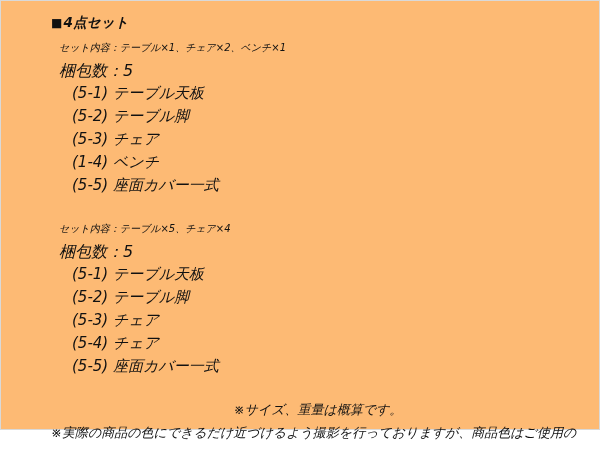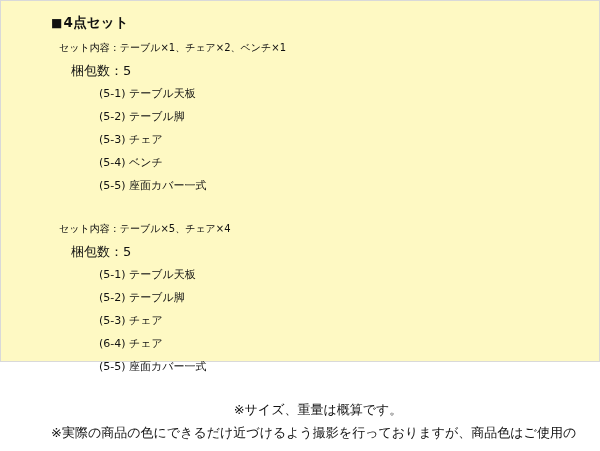--- a/index.html
+++ b/index.html
@@ -10,24 +10,25 @@
     width: 600px;
     height: 451px;
     background: #ffffff;
     font-family: "DejaVu Sans", "Liberation Sans", sans-serif;
     color: #1a1a1a;
     overflow: hidden;
   }
   .page {
     position: relative;
     width: 600px;
-    height: 362px;
+    height: 430px;
     box-sizing: border-box;
     border: 1px solid #d9d9d9;
-    background: #fef9c3;
+    background: #fdba74;
+    font-style: italic;
   }
   .content {
     position: absolute;
     left: 50px;
     top: 8px;
     right: 14px;
   }
   .section {
     margin-bottom: 4px;
   }
@@ -44,37 +45,37 @@
     margin-right: 1px;
   }
   .sec-line {
     font-size: 10px;
     line-height: 23px;
     color: #111111;
     white-space: nowrap;
     margin-left: 8px;
   }
   .pkg-count {
-    font-size: 13px;
+    font-size: 16px;
     line-height: 23px;
     color: #111111;
     white-space: nowrap;
-    margin-left: 20px;
+    margin-left: 8px;
   }
   .pkg-list {
     margin: 0;
     padding: 0;
     list-style: none;
   }
   .pkg-item {
-    font-size: 11px;
+    font-size: 15px;
     line-height: 23px;
     color: #111111;
     white-space: nowrap;
-    margin-left: 48px;
+    margin-left: 21px;
   }
   .gap {
     height: 16px;
   }
   .notes {
     margin-top: 20px;
   }
   .note {
     font-size: 13px;
     line-height: 23px;
@@ -98,35 +99,35 @@
     <div class="section">
       <div class="sec-heading">
         <span class="mark">■</span><span>4点セット</span>
       </div>
       <div class="sec-line">セット内容：テーブル×1、チェア×2、ベンチ×1</div>
       <div class="pkg-count">梱包数：5</div>
       <ul class="pkg-list">
         <li class="pkg-item">(5-1) テーブル天板</li>
         <li class="pkg-item">(5-2) テーブル脚</li>
         <li class="pkg-item">(5-3) チェア</li>
-        <li class="pkg-item">(5-4) ベンチ</li>
+        <li class="pkg-item">(1-4) ベンチ</li>
         <li class="pkg-item">(5-5) 座面カバー一式</li>
       </ul>
     </div>
 
     <div class="gap"></div>
 
     <div class="section">
       <div class="sec-line">セット内容：テーブル×5、チェア×4</div>
       <div class="pkg-count">梱包数：5</div>
       <ul class="pkg-list">
         <li class="pkg-item">(5-1) テーブル天板</li>
         <li class="pkg-item">(5-2) テーブル脚</li>
         <li class="pkg-item">(5-3) チェア</li>
-        <li class="pkg-item">(6-4) チェア</li>
+        <li class="pkg-item">(5-4) チェア</li>
         <li class="pkg-item">(5-5) 座面カバー一式</li>
       </ul>
     </div>
 
     <div class="notes">
       <div class="note">※サイズ、重量は概算です。</div>
       <div class="note-wrap">※実際の商品の色にできるだけ近づけるよう撮影を行っておりますが、商品色はご使用の</div>
 
     </div>
 

